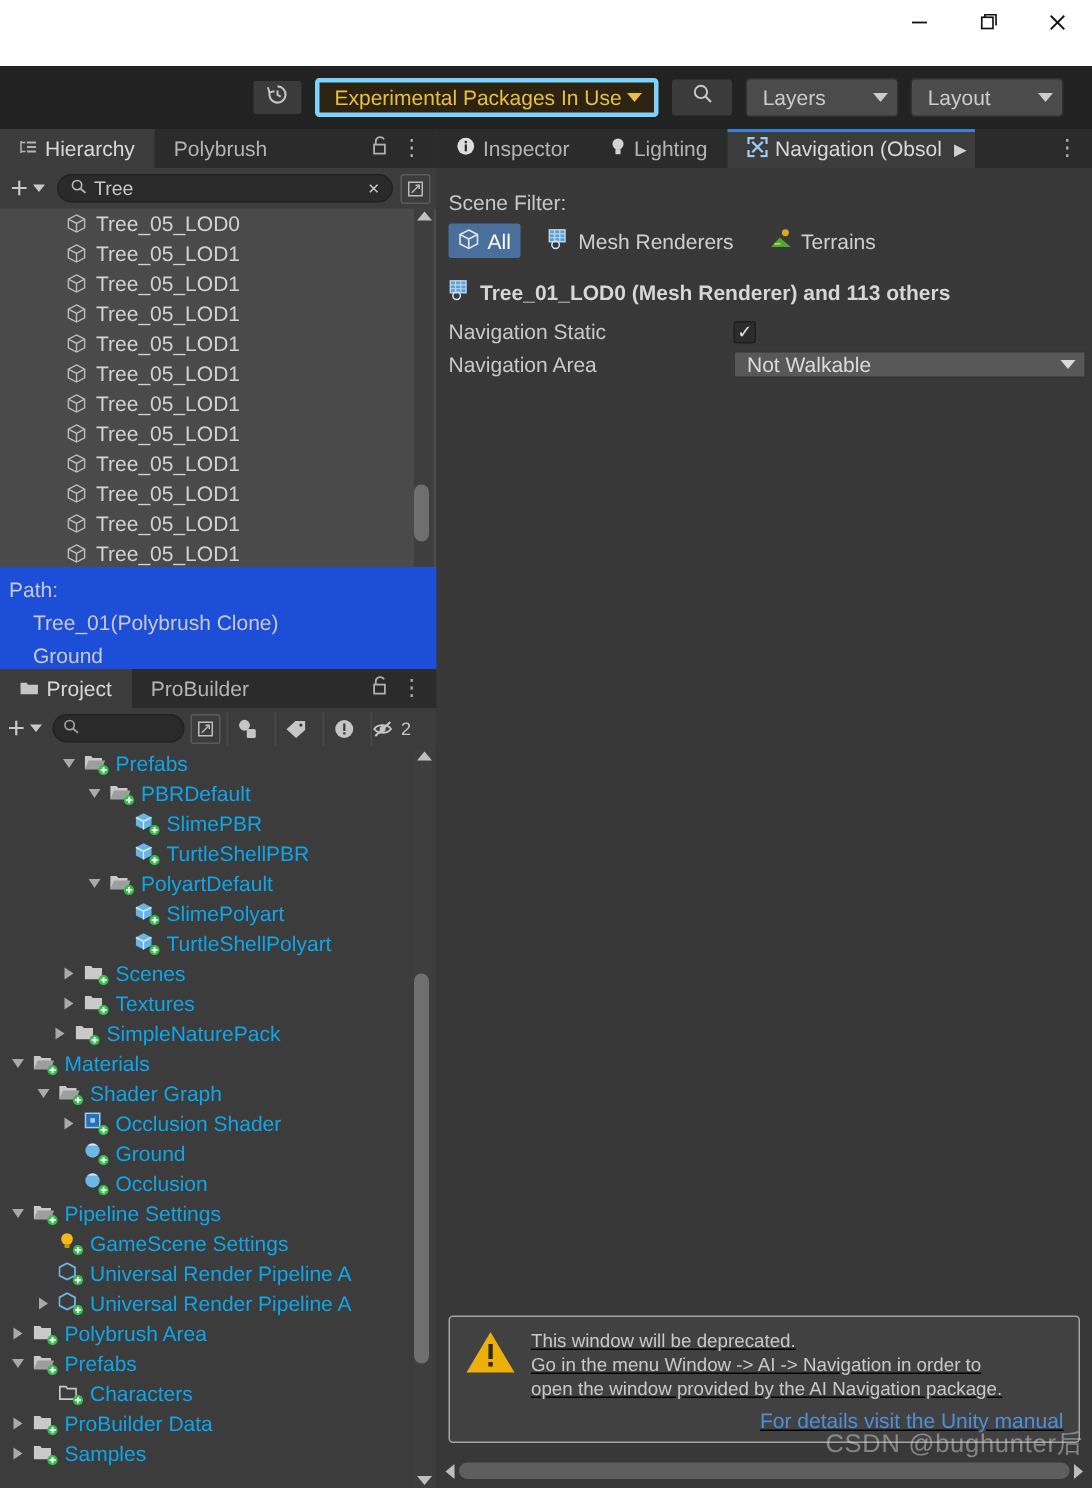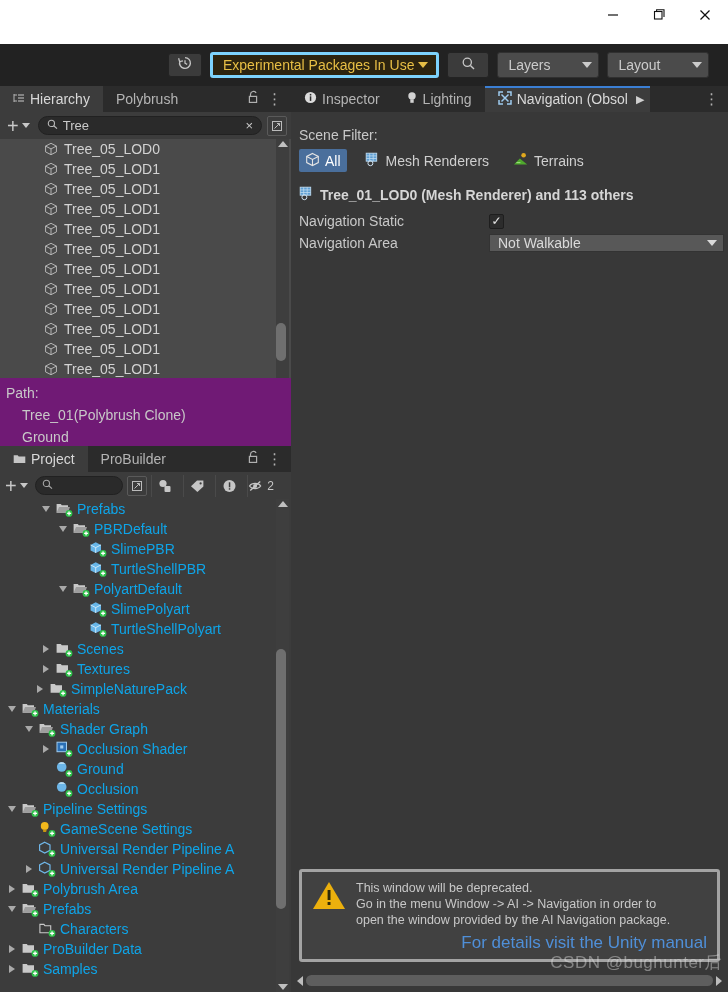--- a/index.html
+++ b/index.html
@@ -120,21 +120,21 @@
     background: #3e3e3e; display: flex; flex-direction: column;
     align-items: center; justify-content: space-between; padding: 2px 0;
   }
   .arr-up { width:0;height:0;border-left:5px solid transparent;border-right:5px solid transparent;border-bottom:6px solid #c0c0c0; }
   .arr-dn { width:0;height:0;border-left:5px solid transparent;border-right:5px solid transparent;border-top:6px solid #c0c0c0; }
   .thumb { position: absolute; right: 3px; width: 10px; border-radius: 5px; background: #6f6f6f; }
 
   
   .pathbox {
     position: absolute; left: 0; top: 378px; width: 291px; height: 68px;
-    background: #701a75; padding: 4px 0 0 6px;
+    background: #1d4ed8; padding: 4px 0 0 6px;
   }
   .path-line { font-size: 14px; color: #c8c8c8; height: 22px; line-height: 22px; }
   .path-line.ind { padding-left: 16px; }
 
   
   .project {
     position: absolute; left: 0; top: 446px; width: 291px; height: 546px;
     background: #383838; display: flex; flex-direction: column;
   }
   .p-toolbar {
@@ -200,27 +200,28 @@
   }
   .sel-field {
     flex: 1; height: 18px; background: #585858; border: 1px solid #333;
     display: flex; align-items: center; justify-content: space-between;
     padding: 0 6px 0 8px; color: #dadada; font-size: 14px; margin-right: 4px;
   }
 
   
   .warnbox {
     position: absolute; left: 8px; right: 8px; bottom: 30px;
-    background: #414141; border: 3px solid #a3a3a3; border-radius: 3px;
+    background: #414141; border: 1px solid #a3a3a3; border-radius: 3px;
     padding: 8px 10px 6px 10px;
+    text-decoration: underline;
   }
   .warn-inner { display: flex; gap: 10px; }
   .warn-txt { font-size: 12.5px; color: #c8c8c8; line-height: 16px; }
   .warn-link {
-    text-align: right; font-size: 17px; color: #4f8fd8; margin-top: 5px;
+    text-align: right; font-size: 14px; color: #4f8fd8; margin-top: 5px;
   }
   .hscroll {
     position: absolute; left: 6px; right: 6px; bottom: 4px; height: 15px;
     display: flex; align-items: center; gap: 3px;
   }
   .hs-track { flex: 1; height: 11px; background: #5e5e5e; border-radius: 6px; }
   .arr-l { width:0;height:0;border-top:5px solid transparent;border-bottom:5px solid transparent;border-right:6px solid #bdbdbd; }
   .arr-r { width:0;height:0;border-top:5px solid transparent;border-bottom:5px solid transparent;border-left:6px solid #bdbdbd; }
 
   .watermark {

